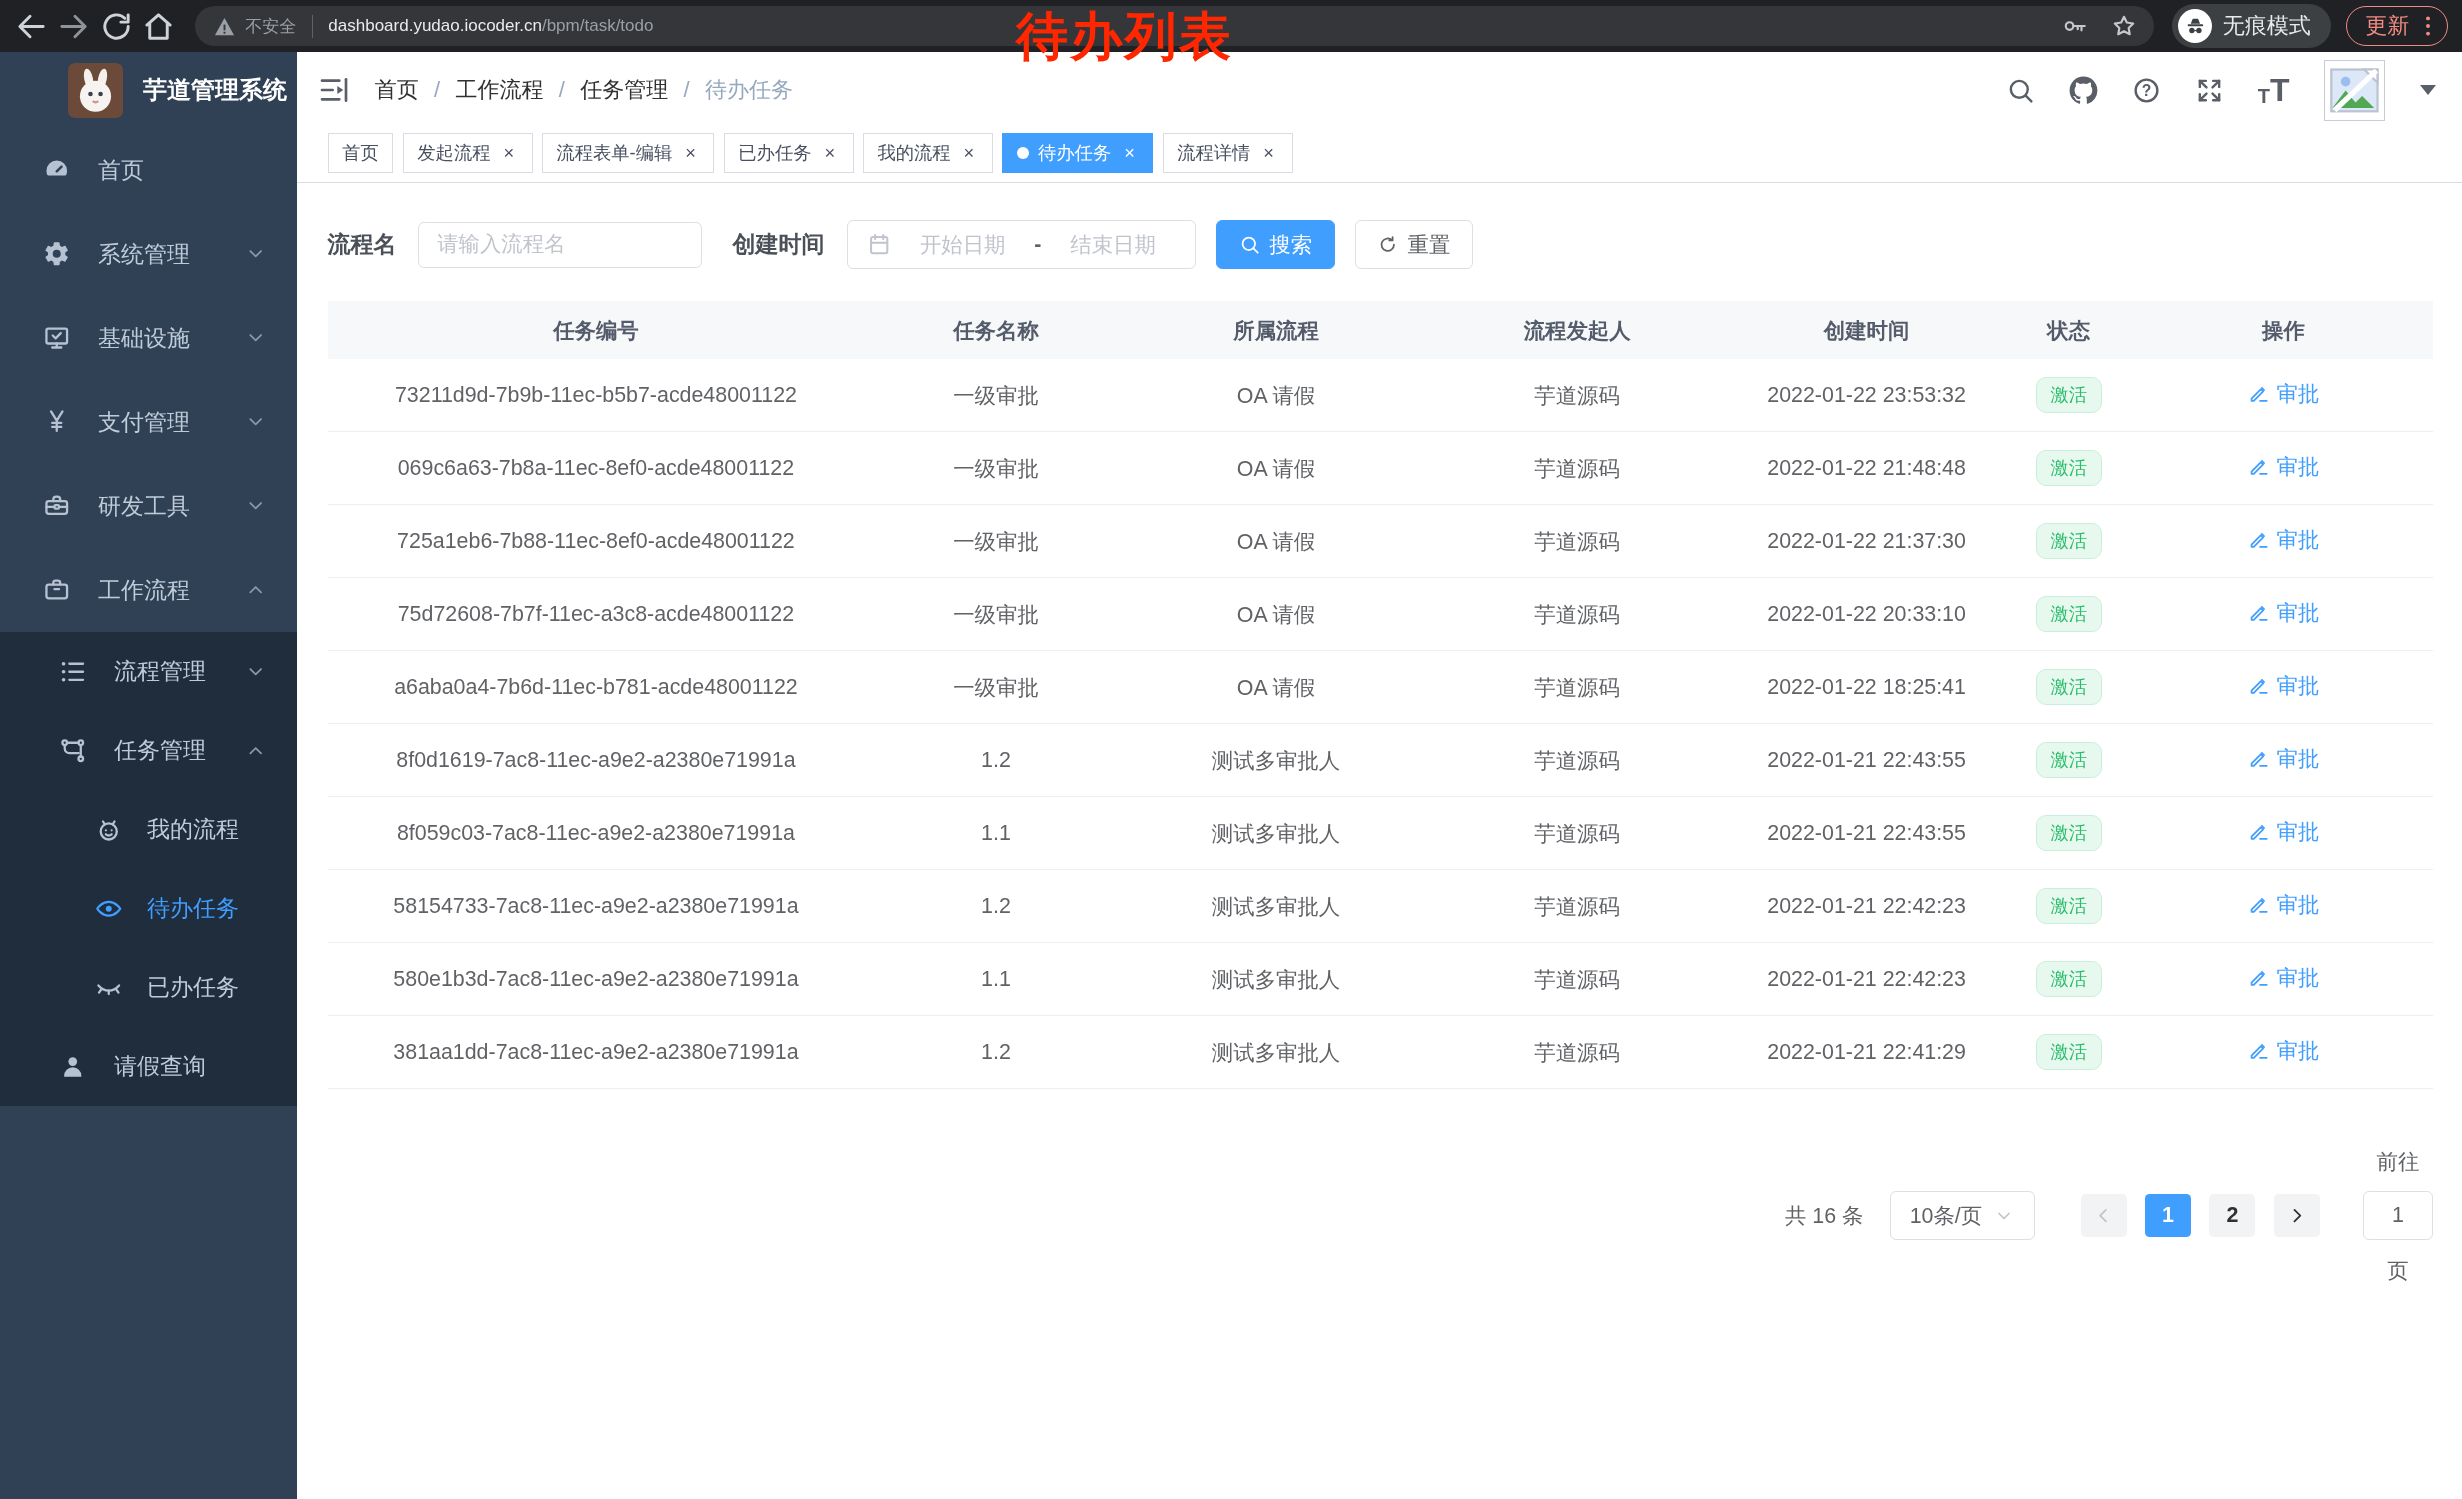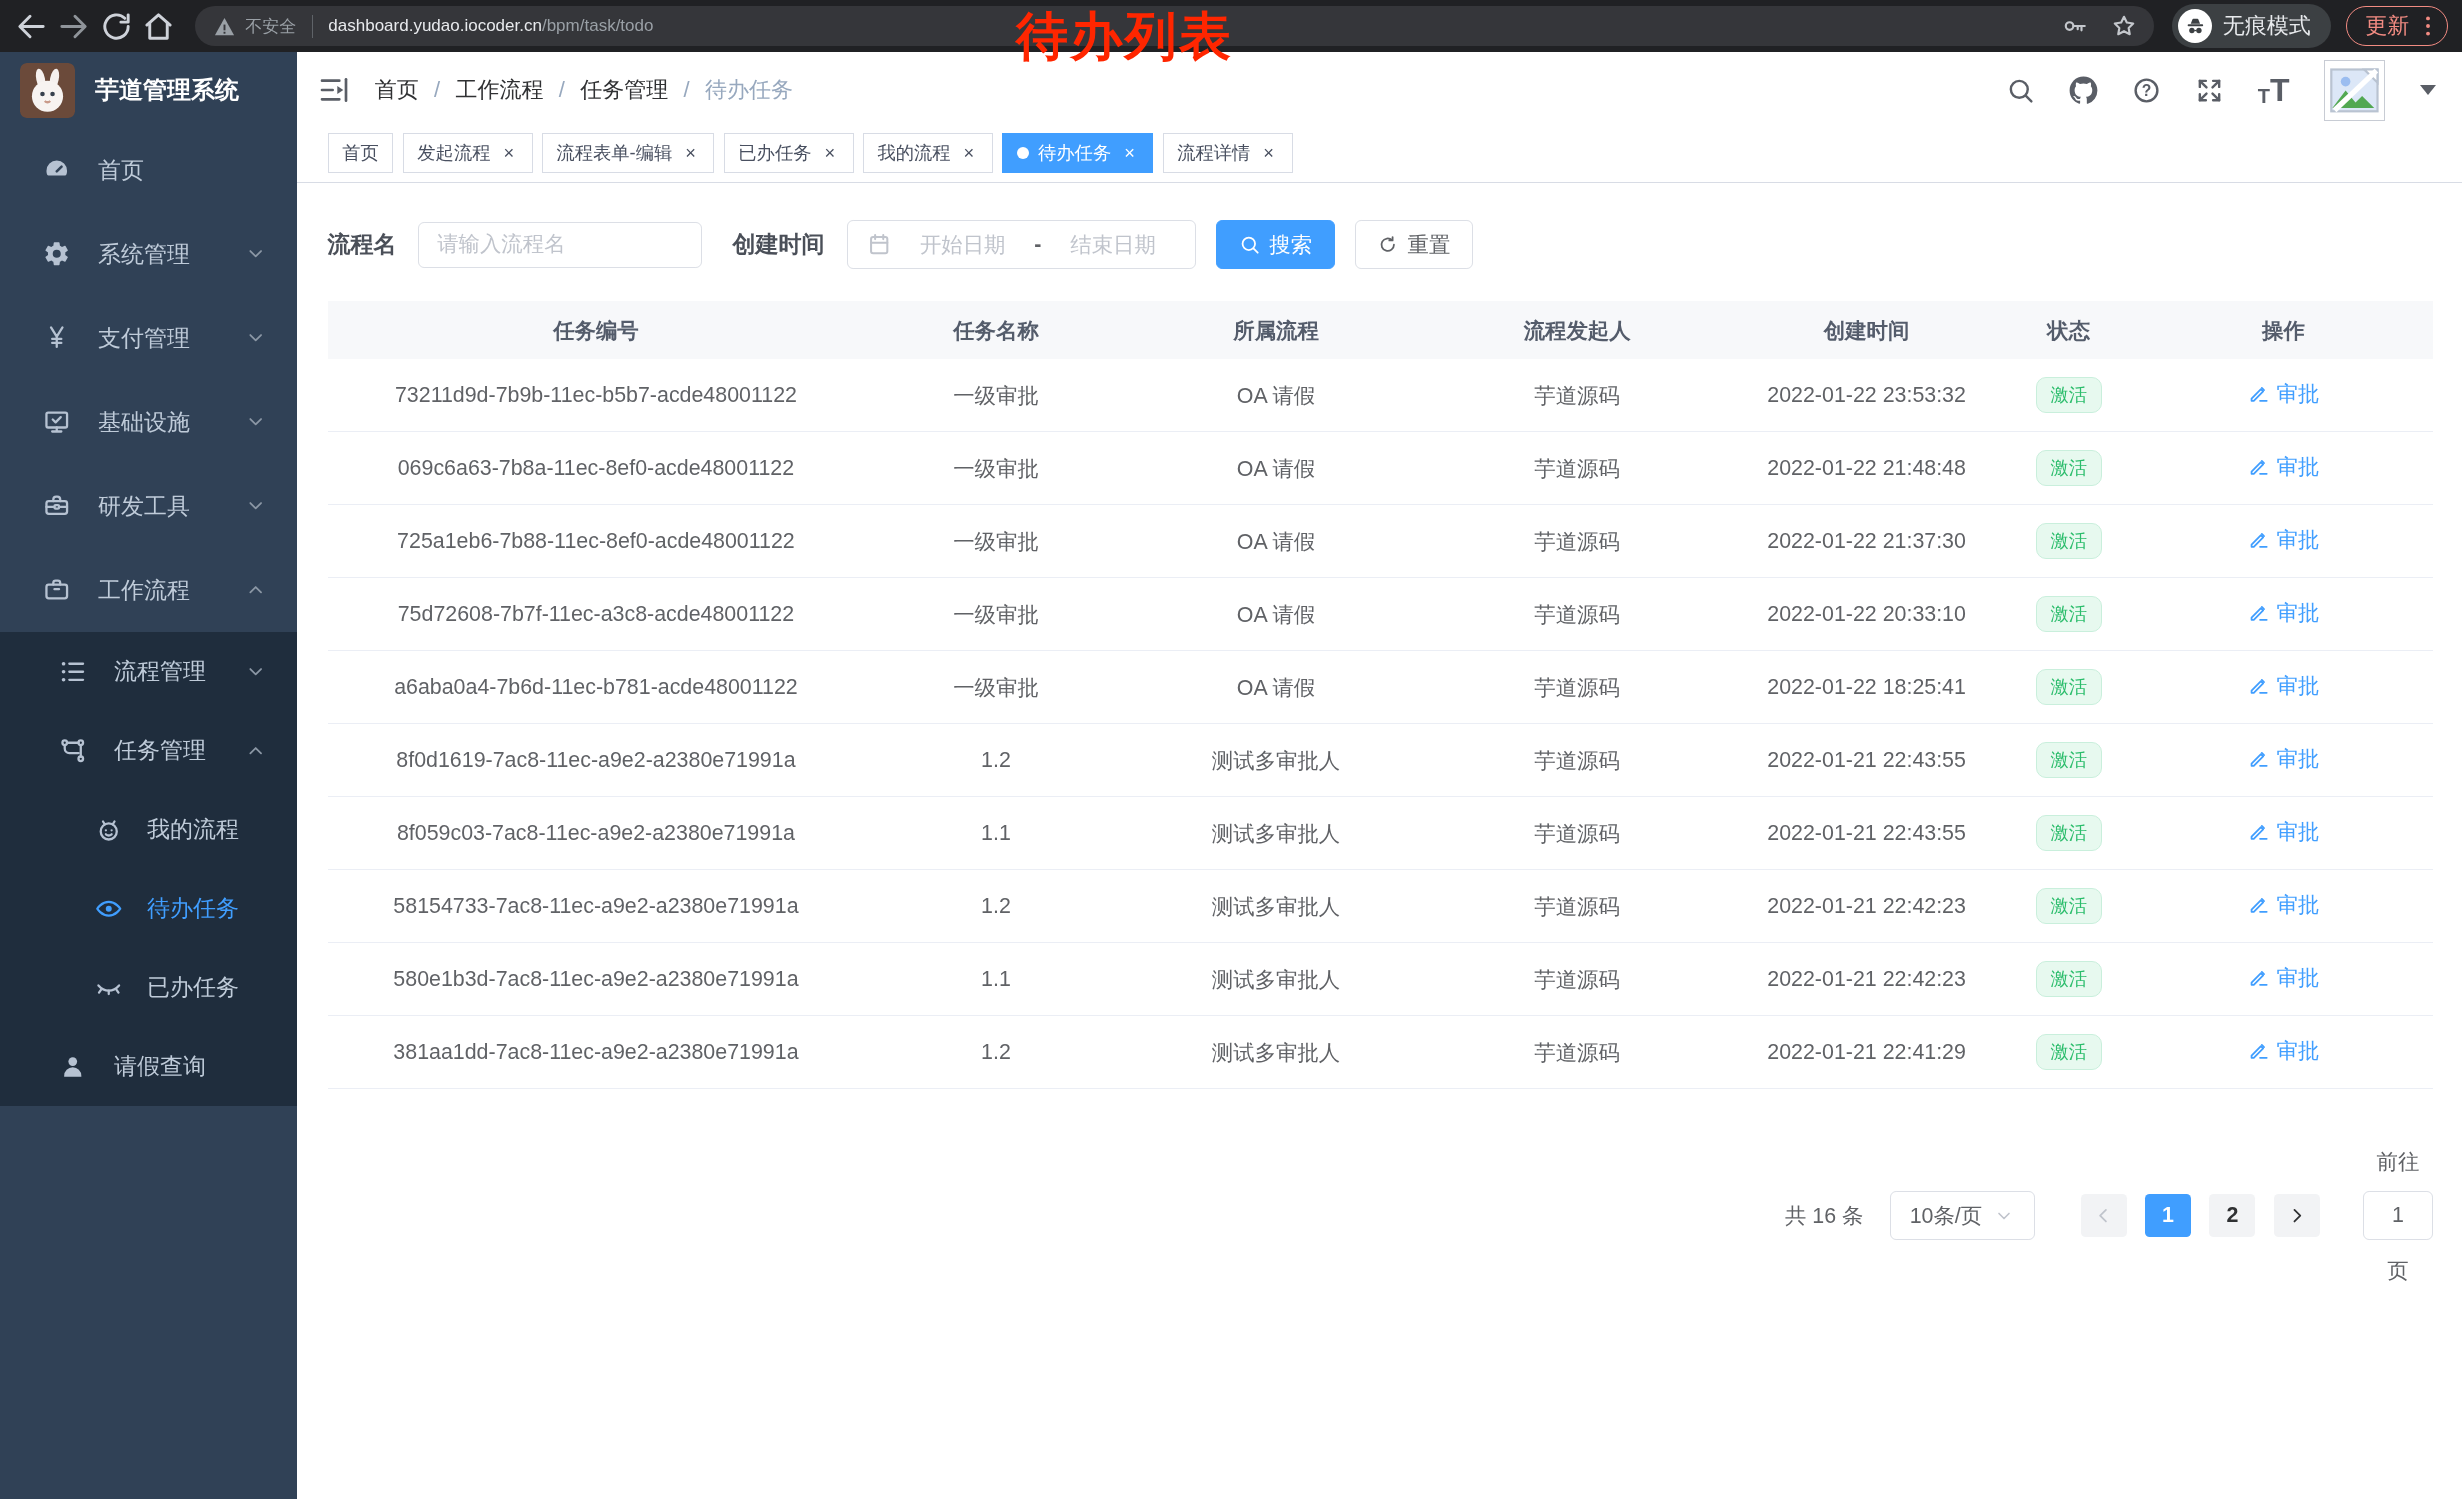--- a/index.html
+++ b/index.html
@@ -35,21 +35,21 @@
 
   
   .annotation { position:absolute; top:1.5px; left:1016px; z-index:99; font-size:52px; font-weight:700;
                 color:#ff2600; letter-spacing:2.3px; }
 
   
   .app { display:flex; height:1448px; }
 
   
   .sidebar { width:297px; flex-shrink:0; background:#304156; color:#bfcbd9; font-size:23px; }
-  .logo-row { height:76px; display:flex; align-items:center; gap:20px; padding-left:20px; }
+  .logo-row { height:76px; display:flex; align-items:center; gap:20px; padding-left:68px; }
   .logo-img { width:55px; height:55px; border-radius:6.1px; overflow:hidden; flex-shrink:0; }
   .logo-title { color:#fff; font-weight:600; font-size:24px; }
   .menu-item { height:84px; display:flex; align-items:center; padding:0 30.5px 0 43px; cursor:pointer; }
   .menu-item .mi-icon { width:27.5px; height:27.5px; color:#b6c2d2; flex-shrink:0; }
   .menu-item .mi-label { margin-left:27.5px; flex:1; white-space:nowrap; }
   .menu-item .mi-arrow { width:21.4px; height:21.4px; color:#8b97a5; }
   .submenu { background:#1f2d3d; }
   .submenu .menu-item { height:79px; padding-left:59px; }
   .submenu .menu-item.deep { padding-left:95px; }
   .submenu .menu-item.deep .mi-label { margin-left:24.4px; }
@@ -252,40 +252,40 @@
           <span class="ico mi-arrow">
             <svg viewBox="0 0 24 24" fill="none" stroke="currentColor" stroke-width="2" stroke-linecap="round" stroke-linejoin="round">
               <path d="M6 9l6 6 6-6"></path>
             </svg>
           </span>
         </div>
 
         <div class="menu-item">
           <span class="ico mi-icon">
             <svg viewBox="0 0 24 24" fill="none" stroke="currentColor" stroke-width="2" stroke-linecap="round" stroke-linejoin="round">
-              <path d="M7 3l5 8 5-8M12 11v9M8 13h8M8 16.5h8"></path>
-            </svg>
-          </span>
-          <span class="mi-label">支付管理</span>
-          <span class="ico mi-arrow">
-            <svg viewBox="0 0 24 24" fill="none" stroke="currentColor" stroke-width="2" stroke-linecap="round" stroke-linejoin="round">
-              <path d="M6 9l6 6 6-6"></path>
-            </svg>
-          </span>
-        </div>
-
-        <div class="menu-item">
-          <span class="ico mi-icon">
-            <svg viewBox="0 0 24 24" fill="none" stroke="currentColor" stroke-width="2" stroke-linecap="round" stroke-linejoin="round">
               <rect x="3" y="4" width="18" height="13" rx="1.5"></rect>
               <path d="M12 17v3.5M8 20.5h8"></path>
               <path d="M8.5 10l2.5 2.5L15.5 8"></path>
             </svg>
           </span>
           <span class="mi-label">基础设施</span>
+          <span class="ico mi-arrow">
+            <svg viewBox="0 0 24 24" fill="none" stroke="currentColor" stroke-width="2" stroke-linecap="round" stroke-linejoin="round">
+              <path d="M6 9l6 6 6-6"></path>
+            </svg>
+          </span>
+        </div>
+
+        <div class="menu-item">
+          <span class="ico mi-icon">
+            <svg viewBox="0 0 24 24" fill="none" stroke="currentColor" stroke-width="2" stroke-linecap="round" stroke-linejoin="round">
+              <path d="M7 3l5 8 5-8M12 11v9M8 13h8M8 16.5h8"></path>
+            </svg>
+          </span>
+          <span class="mi-label">支付管理</span>
           <span class="ico mi-arrow">
             <svg viewBox="0 0 24 24" fill="none" stroke="currentColor" stroke-width="2" stroke-linecap="round" stroke-linejoin="round">
               <path d="M6 9l6 6 6-6"></path>
             </svg>
           </span>
         </div>
 
         <div class="menu-item">
           <span class="ico mi-icon">
             <svg viewBox="0 0 24 24" fill="none" stroke="currentColor" stroke-width="2" stroke-linecap="round" stroke-linejoin="round">

